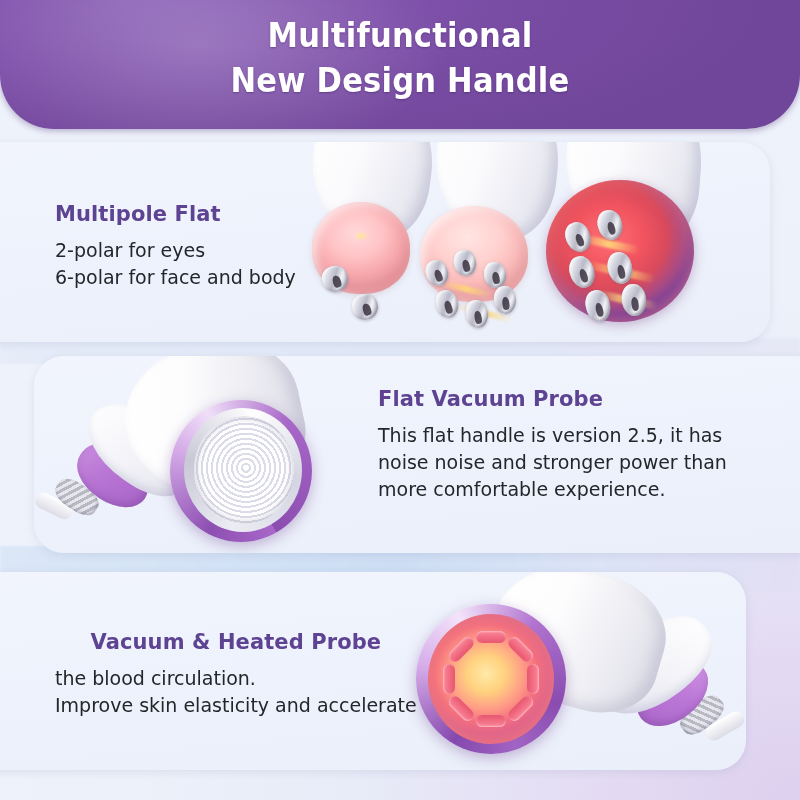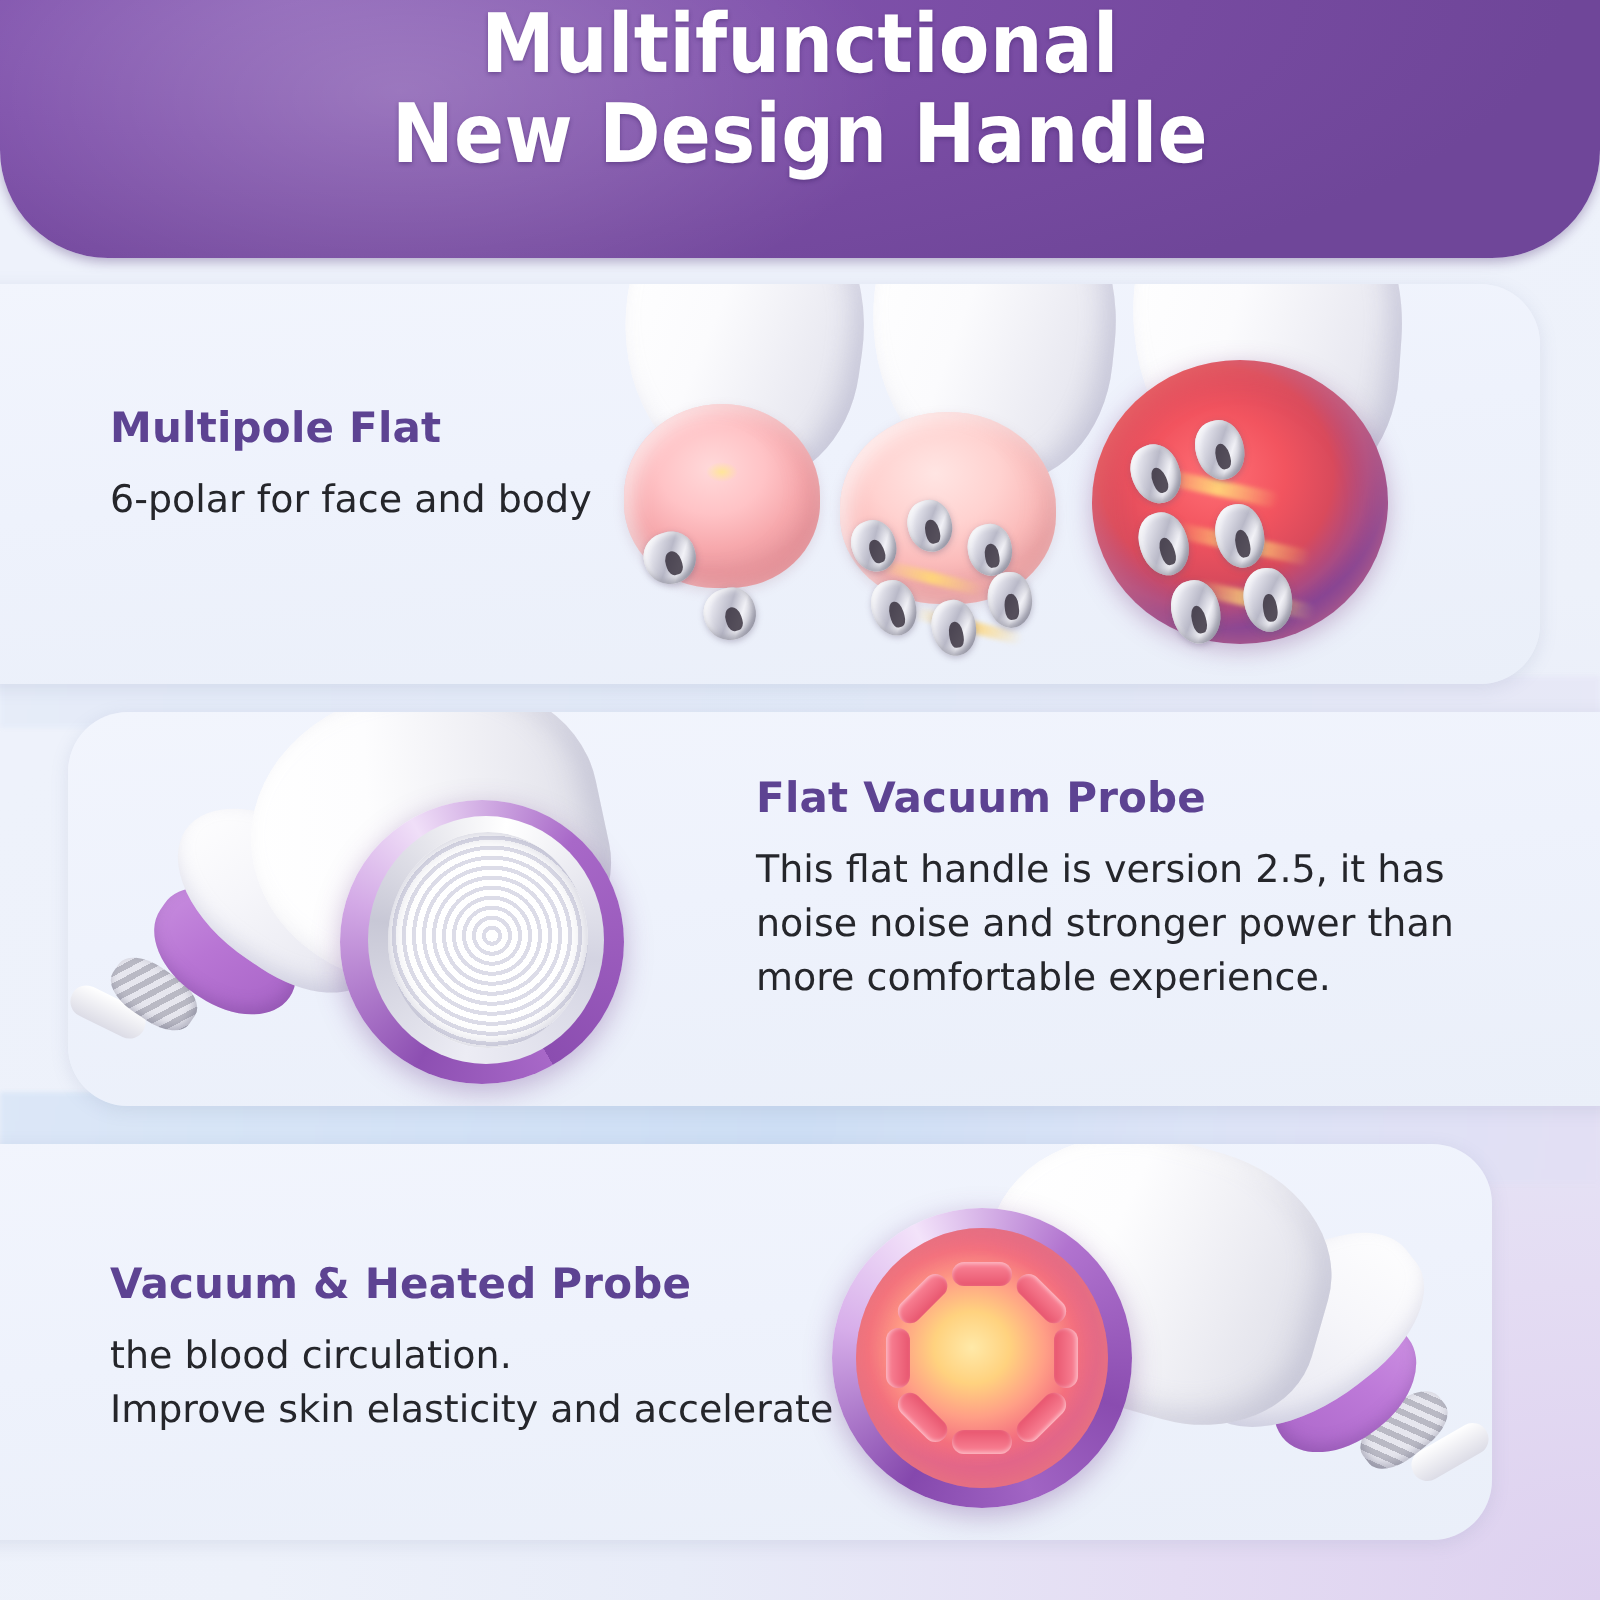--- a/index.html
+++ b/index.html
@@ -37,22 +37,23 @@
     overflow:hidden;
   }
   .header:after{
     content:"";position:absolute;left:-6%;top:-60%;width:62%;height:190%;
     background:radial-gradient(closest-side,rgba(255,255,255,.20),rgba(255,255,255,0));
     pointer-events:none;
   }
   .header-title{
     position:relative;z-index:2;
     text-align:center;color:#ffffff;
-    font-weight:700;font-size:41px;line-height:45px;
+    font-weight:700;font-size:34px;line-height:45px;
     letter-spacing:.2px;
+    padding-top:13px;
     text-shadow:0 1px 2px rgba(60,30,100,.45);
     font-stretch:condensed;
   }
   .header-title .ln{display:block;white-space:nowrap;}
 
   
   .card{
     position:absolute;
     background:linear-gradient(175deg,#f2f5fd 0%,#eef2fc 45%,#eaeff9 100%);
     box-shadow:0 2px 9px rgba(120,130,170,.16);
@@ -70,21 +71,21 @@
   .body{
     color:#25262b;font-size:19px;line-height:27px;font-weight:400;
   }
   .body .l{display:block;white-space:nowrap;}
 
   .c1-txt{left:95px;top:60px;}
   .c1-txt .heading{margin-bottom:11px;}
   .c2-txt{left:344px;top:31px;}
   .c2-txt .heading{margin-bottom:11px;}
   .c3-txt{left:95px;top:58px;}
-  .c3-txt .heading{margin-bottom:11px;}
+  .c3-txt .heading{margin-bottom:11px;text-align:center;}
 
   
   .art{position:absolute;pointer-events:none;}
 
   
   .wand{
     position:absolute;
     background:linear-gradient(100deg,#ffffff 0%,#fdfdfe 35%,#ececf2 70%,#dcdce6 100%);
     border-radius:50% 46% 46% 50%;
     box-shadow:inset -8px -4px 14px rgba(170,170,195,.45), inset 6px 4px 10px rgba(255,255,255,.9);
@@ -256,20 +257,21 @@
       <span class="ln">Multifunctional</span>
       <span class="ln">New Design Handle</span>
     </div>
   </div>
 
   <div class="card card1">
 
     <div class="txt c1-txt">
       <div class="heading">Multipole Flat</div>
       <div class="body">
+        <span class="l">2-polar for eyes</span>
         <span class="l">6-polar for face and body</span>
       </div>
     </div>
 
     <div class="art c1art">
       <div class="neck n1"></div>
       <div class="neck n2"></div>
       <div class="neck n3"></div>
 
       <div class="head2p"></div>

